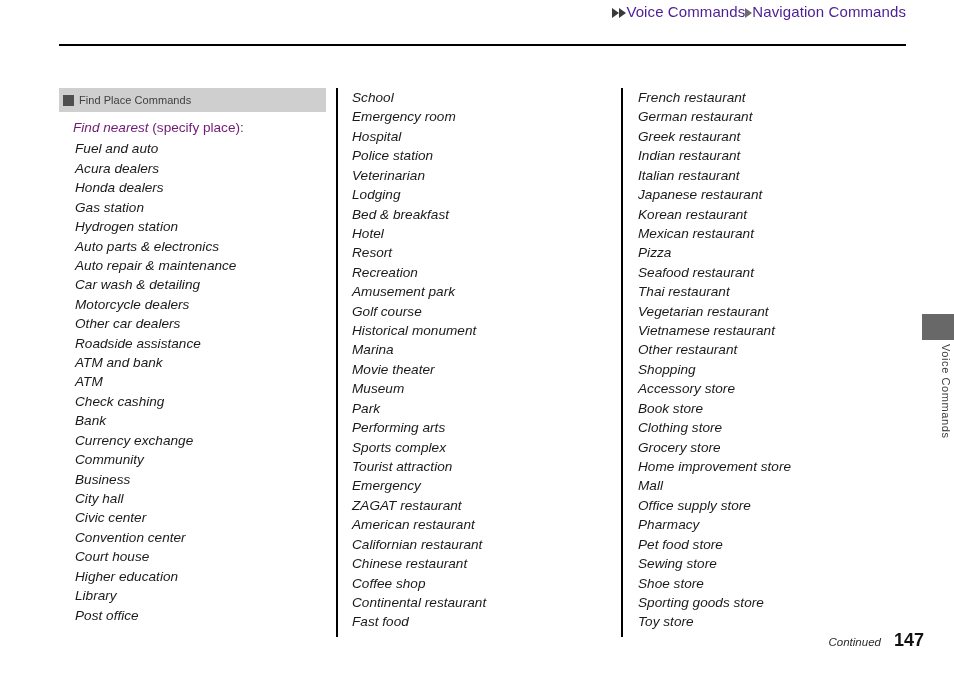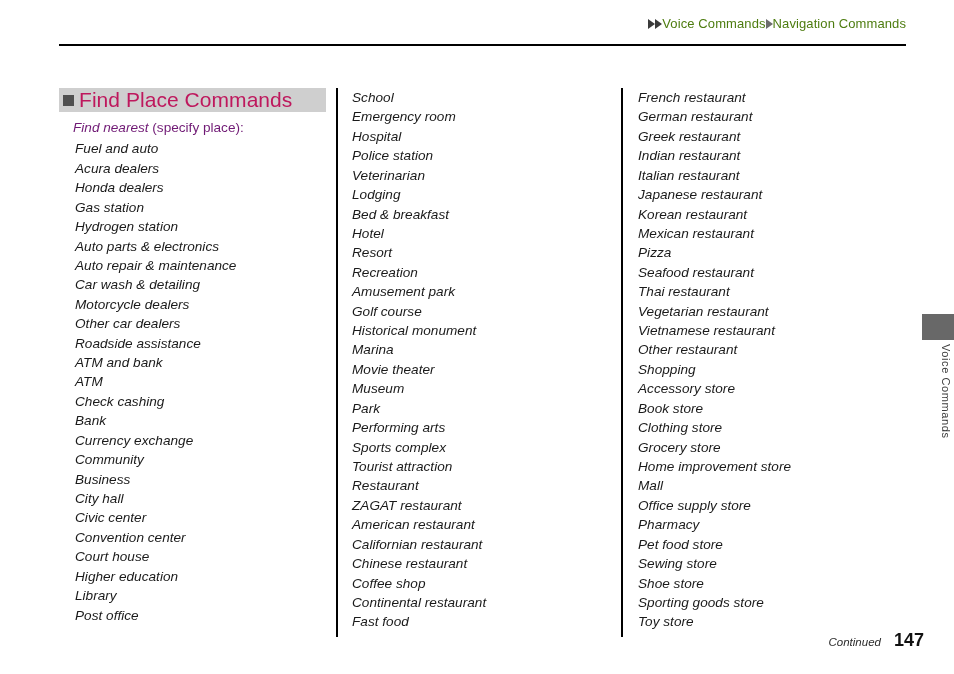--- a/index.html
+++ b/index.html
@@ -21,25 +21,25 @@
   .page-header {
     position: absolute;
     left: 0;
     top: 0;
     width: 954px;
     height: 46px;
   }
   .breadcrumb {
     position: absolute;
     right: 48px;
-    top: 16px;
-    font-size: 13px;
+    top: 4px;
+    font-size: 15px;
     line-height: 16px;
     white-space: nowrap;
-    color: #4d7c0f;
+    color: #4c1d95;
     letter-spacing: 0.1px;
   }
   .bc-tri {
     display: inline-block;
     width: 0;
     height: 0;
     border-top: 5px solid transparent;
     border-bottom: 5px solid transparent;
     border-left: 7px solid #4a4a4a;
     vertical-align: -1px;
@@ -97,23 +97,23 @@
   }
   .heading-bullet {
     width: 11px;
     height: 11px;
     background: #4f4f4f;
     flex: 0 0 auto;
     margin-right: 5px;
     margin-top: 1px;
   }
   .heading-text {
-    font-size: 21px;
+    font-size: 11px;
     font-weight: normal;
-    color: #be185d;
+    color: #404040;
     line-height: 20px;
     letter-spacing: 0.05px;
   }
 
   
   .intro-line {
     margin: 0 0 2px 14px;
     font-size: 13.6px;
     line-height: 19.4px;
     color: #701a75;
@@ -259,21 +259,21 @@
         <li>Amusement park</li>
         <li>Golf course</li>
         <li>Historical monument</li>
         <li>Marina</li>
         <li>Movie theater</li>
         <li>Museum</li>
         <li>Park</li>
         <li>Performing arts</li>
         <li>Sports complex</li>
         <li>Tourist attraction</li>
-        <li>Restaurant</li>
+        <li>Emergency</li>
         <li>ZAGAT restaurant</li>
         <li>American restaurant</li>
         <li>Californian restaurant</li>
         <li>Chinese restaurant</li>
         <li>Coffee shop</li>
         <li>Continental restaurant</li>
         <li>Fast food</li>
       </ul>
   </div>
 

